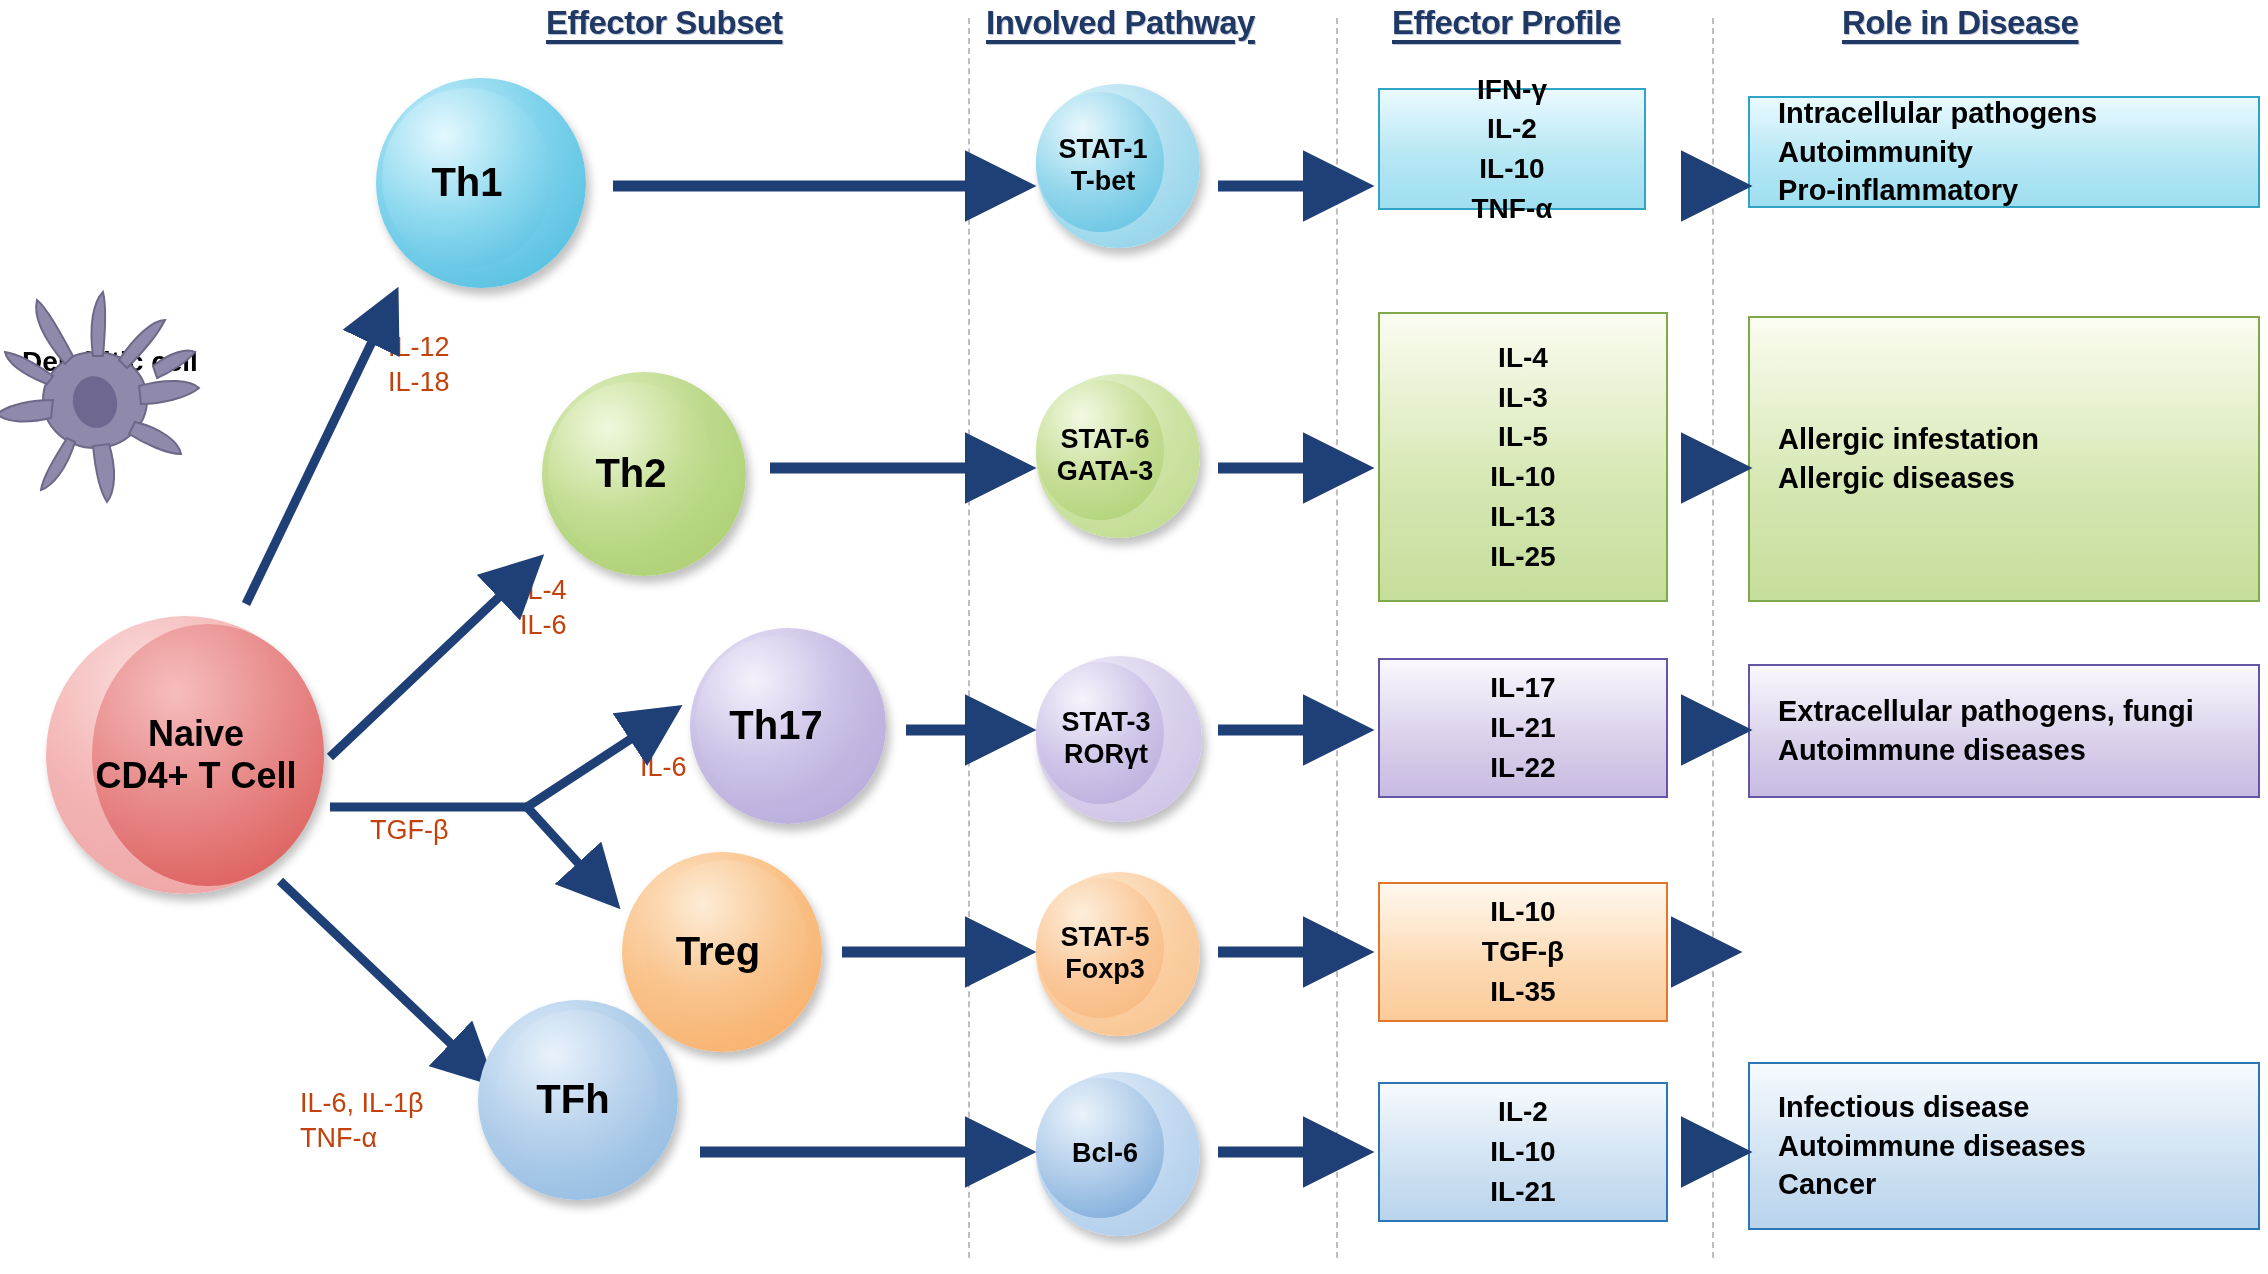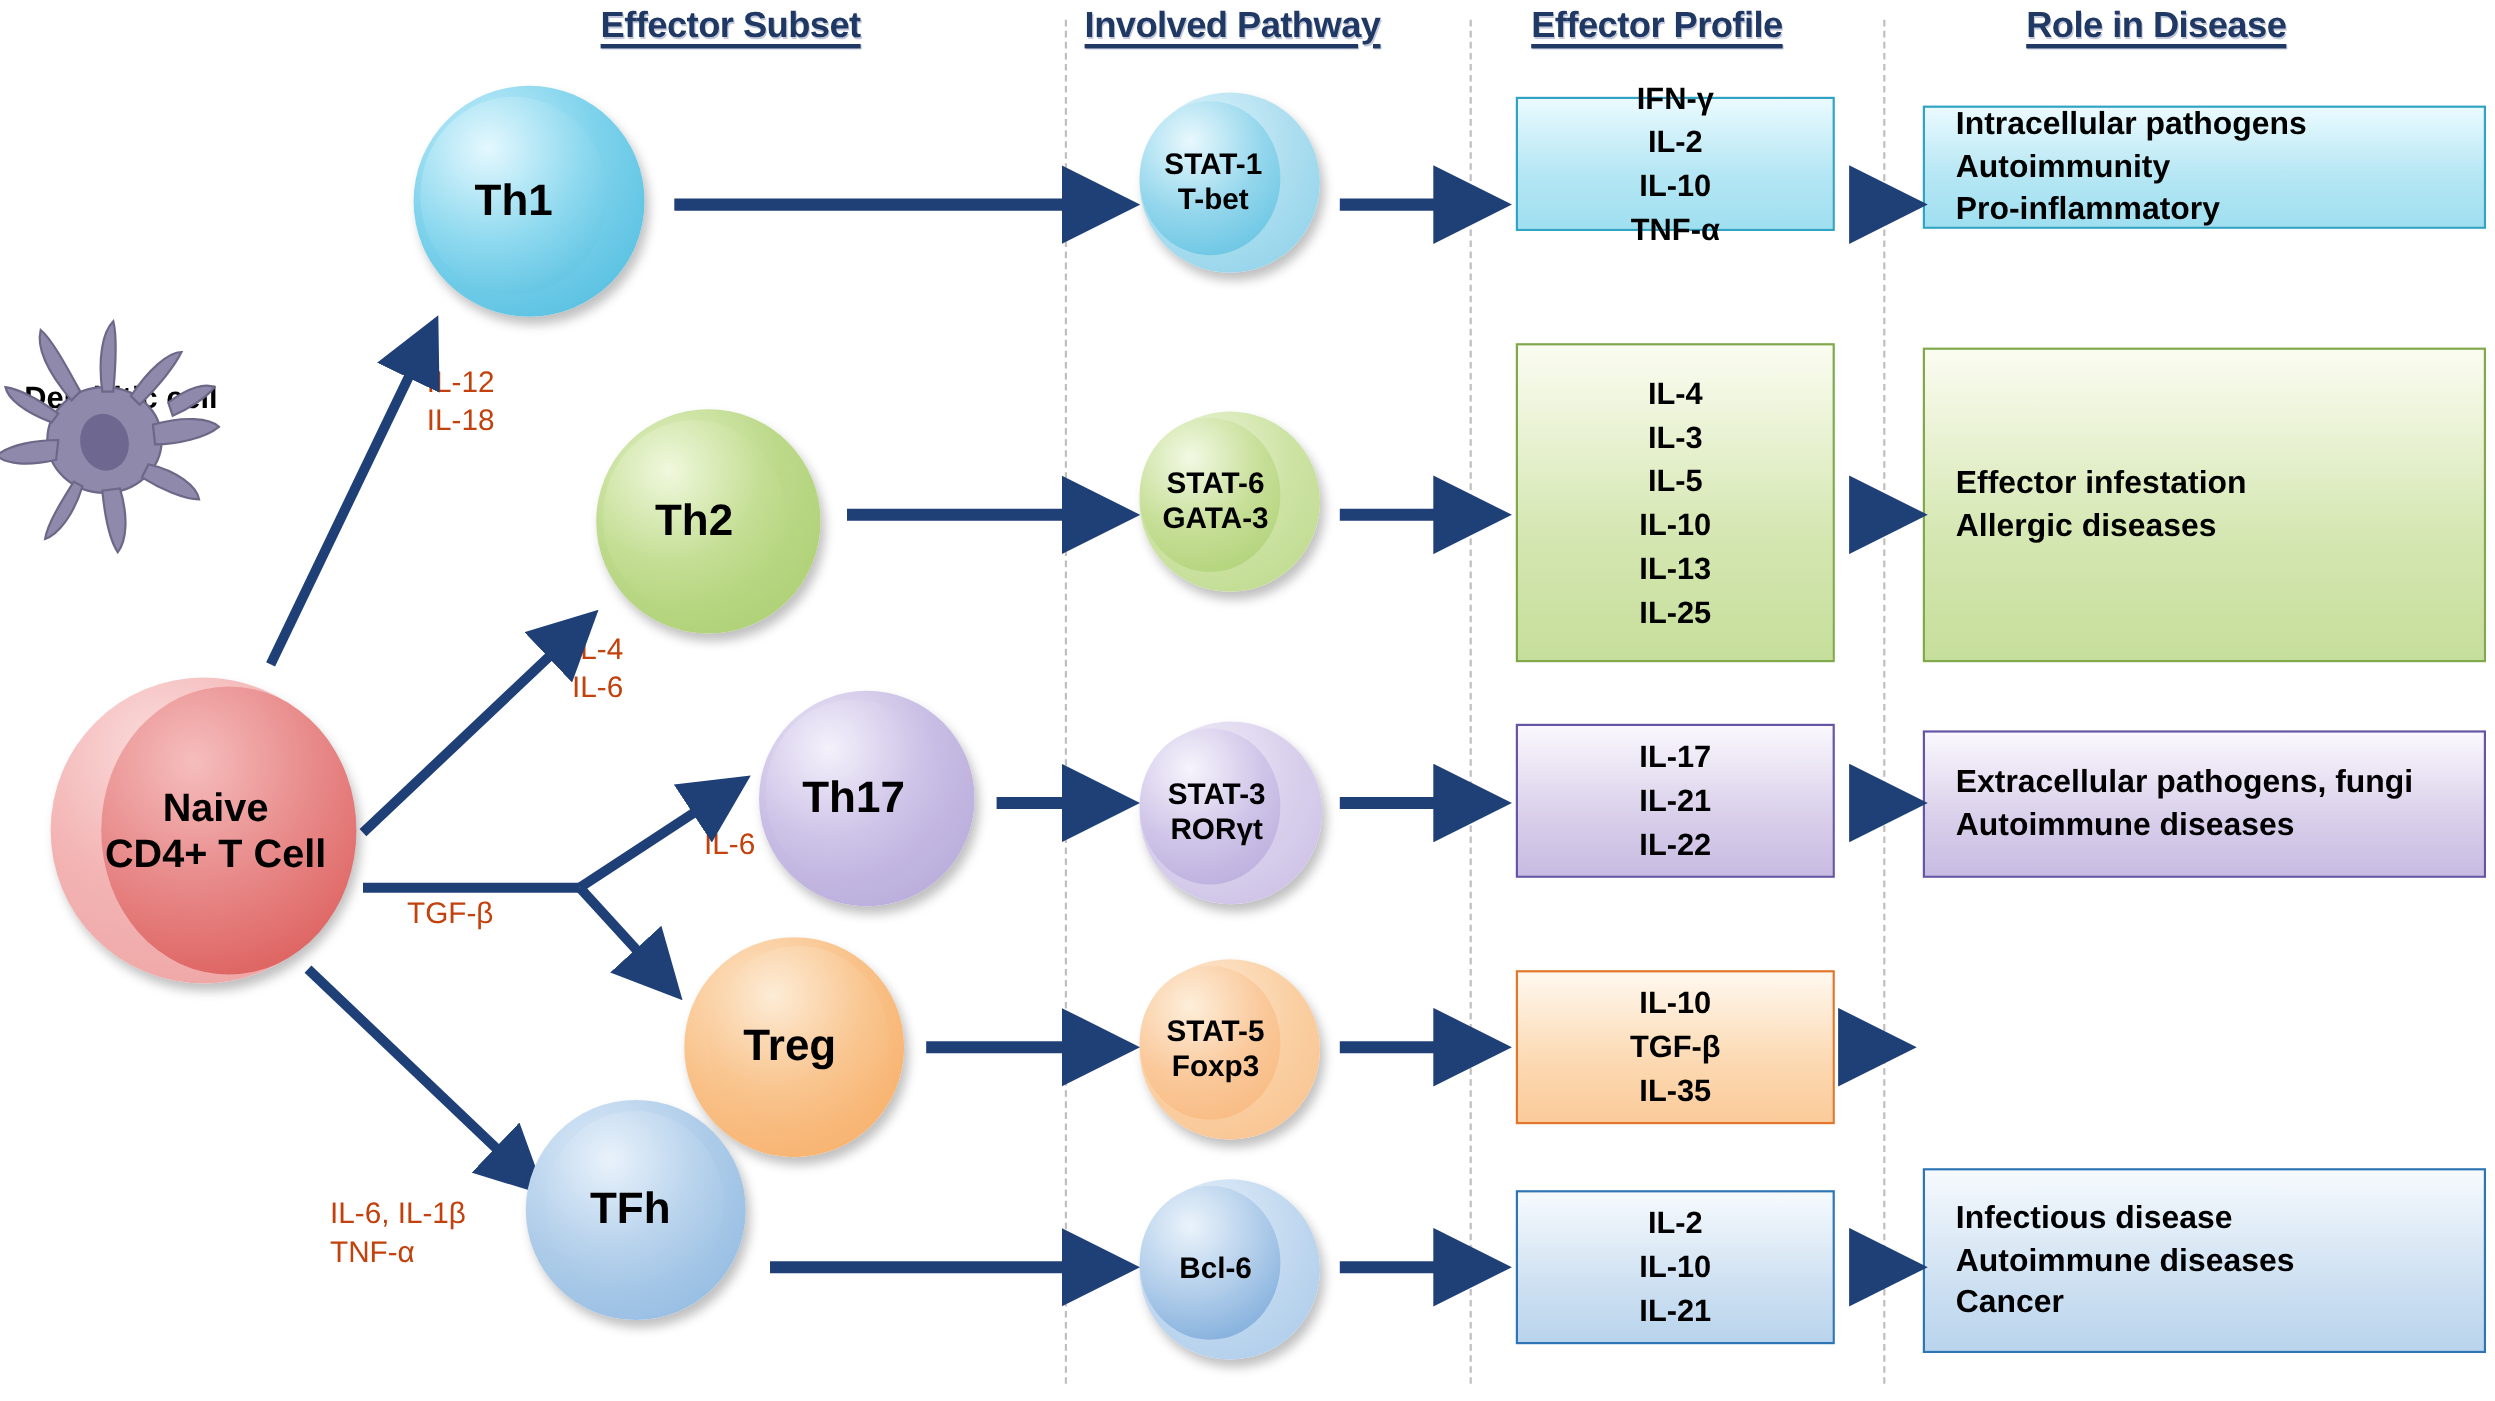--- a/index.html
+++ b/index.html
@@ -273,21 +273,21 @@
     <div class="cell-text" style="margin-right:26px;">STAT-5
 Foxp3</div>
   </div>
 
   <div class="cell pcell-tfh" style="left:1036px;top:1072px;width:164px;height:164px;font-size:27px;">
     <div class="cell-back"></div>
     <div class="cell-front" style="left:0px;top:6px;width:128px;height:140px;"></div>
     <div class="cell-text" style="margin-right:26px;">Bcl-6</div>
   </div>
 
-  <div class="boxy box-profile b-th1" style="left:1378px;top:88px;width:290px;height:122px;">
+  <div class="boxy box-profile b-th1" style="left:1378px;top:88px;width:268px;height:122px;">
     <span>IFN-γ</span>
     <span>IL-2</span>
     <span>IL-10</span>
     <span>TNF-α</span>
   </div>
 
   <div class="boxy box-profile b-th2" style="left:1378px;top:312px;width:290px;height:290px;">
     <span>IL-4</span>
     <span>IL-3</span>
     <span>IL-5</span>
@@ -314,21 +314,21 @@
     <span>IL-21</span>
   </div>
 
   <div class="boxy box-role b-th1" style="left:1748px;top:96px;width:512px;height:112px;">
     <span>Intracellular pathogens</span>
     <span>Autoimmunity</span>
     <span>Pro-inflammatory</span>
   </div>
 
   <div class="boxy box-role b-th2" style="left:1748px;top:316px;width:512px;height:286px;">
-    <span>Effector infestation</span>
+    <span>Allergic infestation</span>
     <span>Allergic diseases</span>
   </div>
 
   <div class="boxy box-role b-th17" style="left:1748px;top:664px;width:512px;height:134px;">
     <span>Extracellular pathogens, fungi</span>
     <span>Autoimmune diseases</span>
   </div>
 
 
   <div class="boxy box-role b-tfh" style="left:1748px;top:1062px;width:512px;height:168px;">

